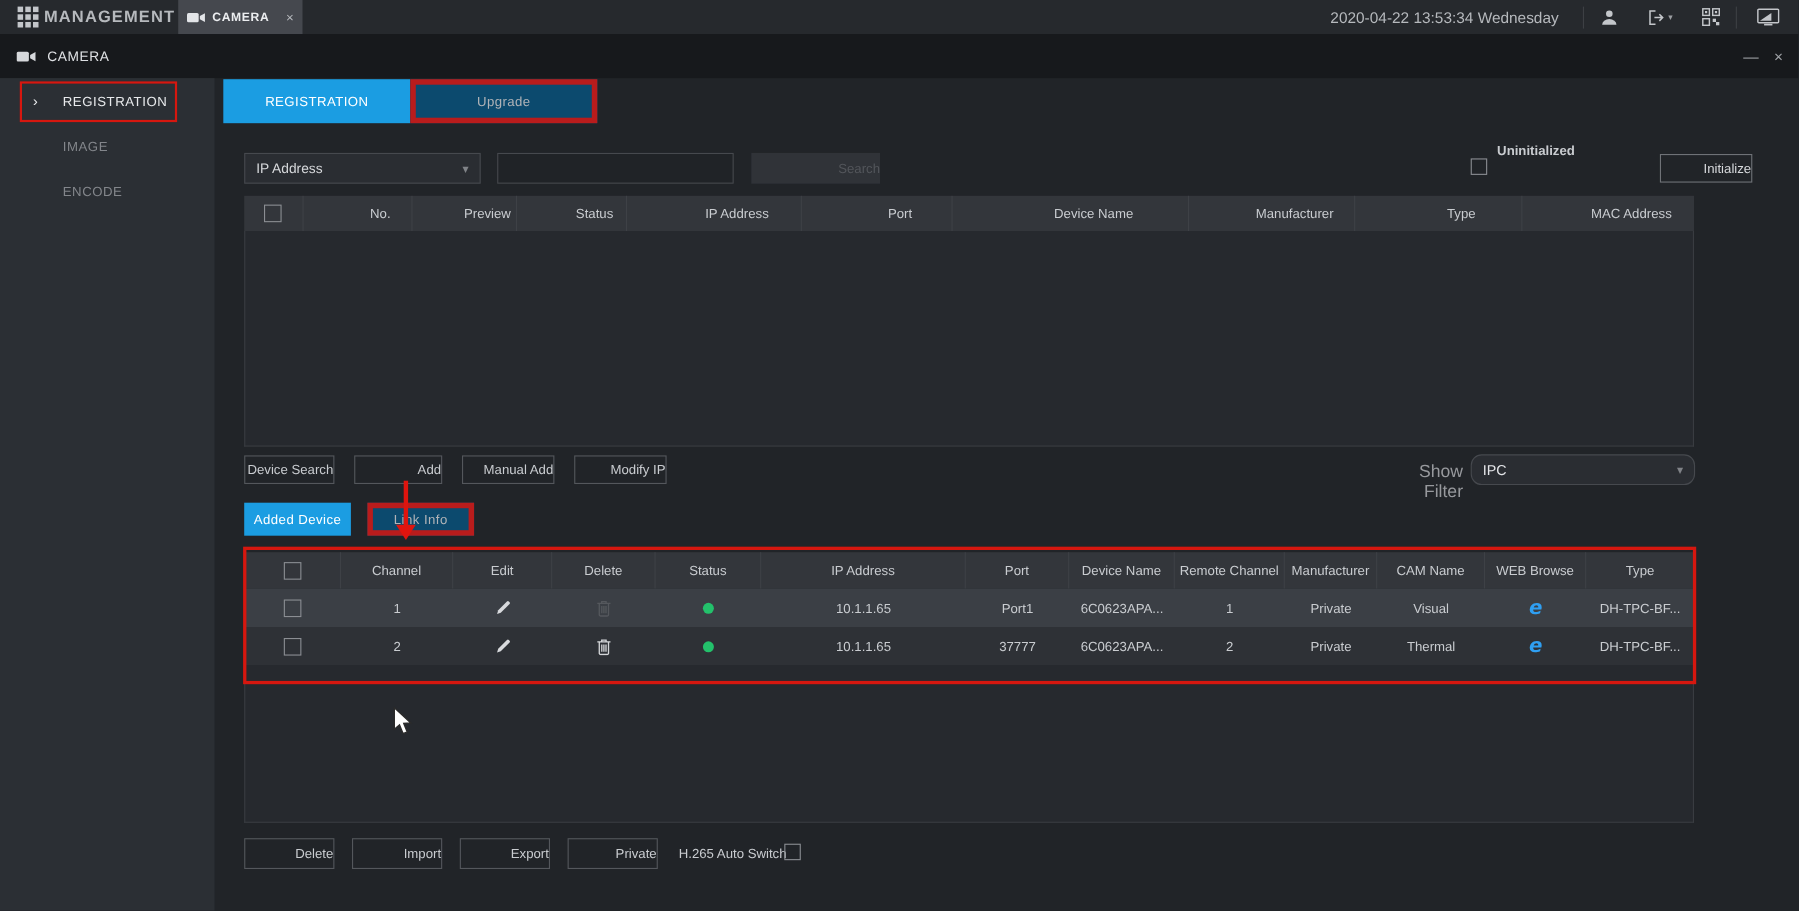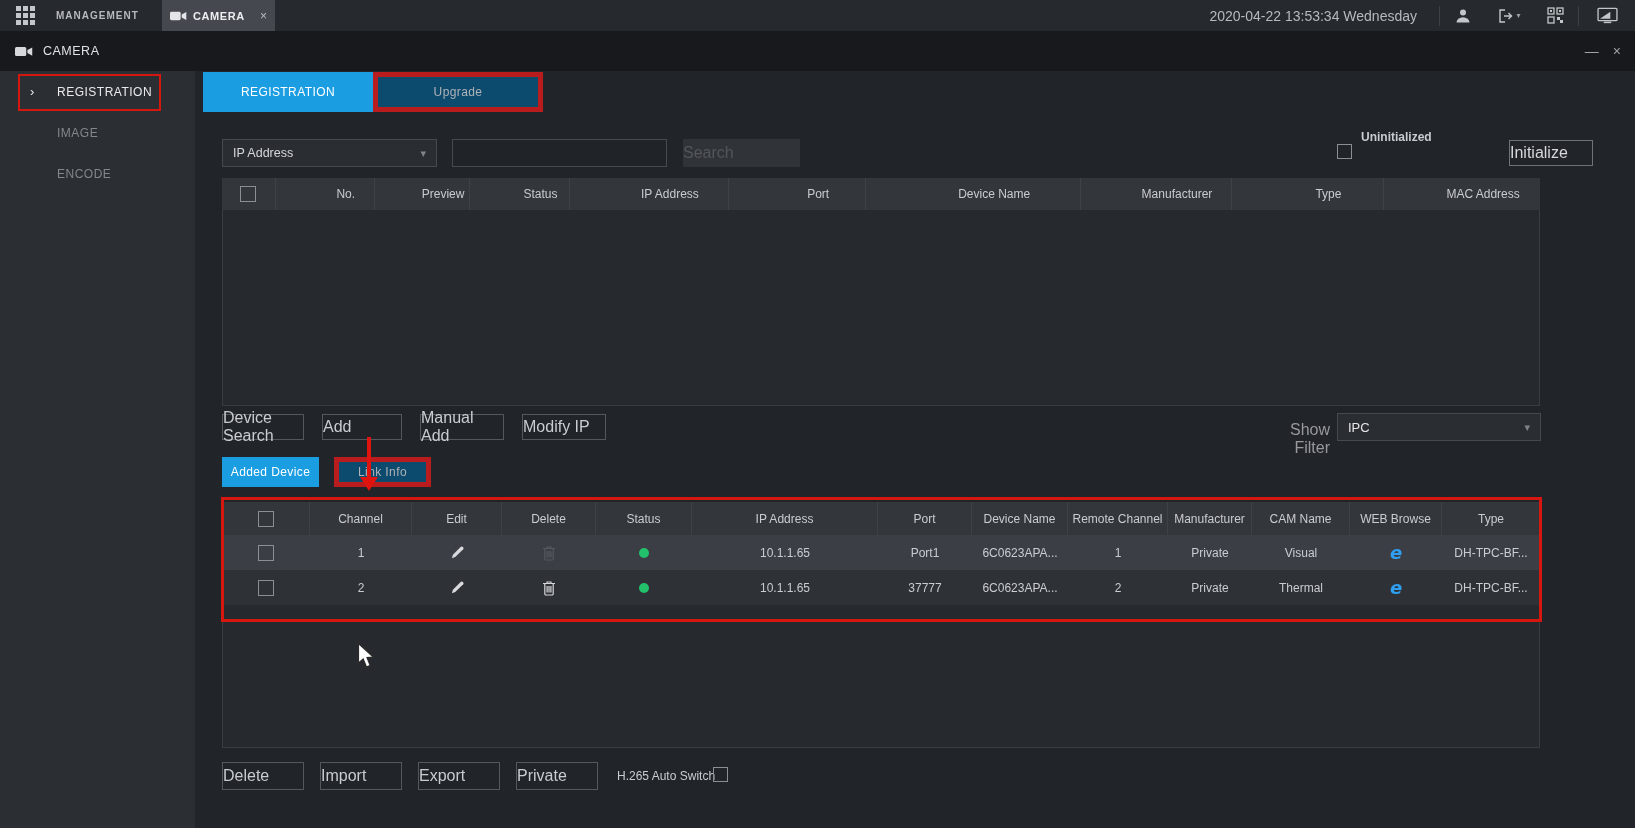--- a/index.html
+++ b/index.html
@@ -4,21 +4,21 @@
 <style>
   * { margin:0; padding:0; box-sizing:border-box; }
   html,body { width:1635px; height:828px; overflow:hidden; }
   body { font-family:"Liberation Sans", sans-serif; background:#212428; color:#c6c9cd; position:relative; }
   .abs { position:absolute; }
 
   
   .topbar { left:0; top:0; width:1635px; height:31px; background:#26292d; display:flex; align-items:center; }
   .grid-icon { margin-left:16px; width:20px; height:20px; display:grid; grid-template-columns:repeat(3,5px); grid-template-rows:repeat(3,5px); gap:2px; }
   .grid-icon i { background:#c3c6ca; }
-  .mgmt-label { margin-left:20px; font-size:10px; font-weight:bold; letter-spacing:1px; color:#b6b9bd; }
+  .mgmt-label { margin-left:4px; font-size:15px; font-weight:bold; letter-spacing:1px; color:#b6b9bd; }
   .cam-tab { position:absolute; left:162px; top:0; width:113px; height:31px; background:#45484e; display:flex; align-items:center; padding:0 8px; }
   .cam-tab .lbl { font-size:11px; font-weight:bold; letter-spacing:.6px; color:#eceef0; margin-left:6px; }
   .cam-tab .x { margin-left:auto; color:#b9bcc0; font-size:12px; line-height:1; }
   .tb-right { position:absolute; right:0; top:0; height:31px; display:flex; align-items:center; }
   .datetime { font-size:14px; color:#b6b9bd; margin-right:22px; }
   .vsep { width:1px; height:20px; background:#3d4044; }
   .tb-ic { width:46px; display:flex; align-items:center; justify-content:center; color:#c3c6ca; }
   .tiny-car { font-size:8px; color:#9a9da1; margin-left:2px; }
 
   
@@ -35,21 +35,21 @@
 
   
   .tab { height:40px; display:flex; align-items:center; justify-content:center; font-size:12px; letter-spacing:.4px; cursor:pointer; }
   .tab.blue { background:#1b9de2; color:#fff; }
   .tab.gray { background:#0c4a6e; border:5px solid #b91c1c; color:#b0b3b7; }
 
   
   .select { border:1px solid #46494e; background:#2a2d32; display:flex; align-items:center; padding:0 10px; font-size:12.5px; color:#d6d8db; }
   .select .car { margin-left:auto; color:#808388; font-size:11px; }
   .input { border:1px solid #46494e; background:#202327; }
-  .btn { border:1px solid #54575c; background:transparent; color:#c9ccd0; font-size:16px; display:flex; align-items:center; justify-content:flex-start; cursor:pointer; }
+  .btn { border:1px solid #54575c; background:transparent; color:#c9ccd0; font-size:12px; display:flex; align-items:center; justify-content:flex-end; cursor:pointer; }
   .btn.disabled { background:#303338; border:none; color:#53565b; }
   .btn.init { border-color:#6f7277; color:#d6d8db; }
   .cb { width:16px; height:16px; border:1px solid #8b8e93; background:transparent; display:inline-block; }
   .cb.sm { width:15px; height:15px; }
   .lab { font-size:12px; color:#c9ccd0; }
 
   
   .thead { background:#33363b; display:flex; }
   .thead .cell { border-right:1px solid #3e4146; }
   .thead .cell:last-child { border-right:none; }
@@ -212,21 +212,21 @@
     <span>Add</span>
   </div>
 <div class="abs btn" style="left:420px; top:414px; width:84px; height:26px;">
     <span>Manual Add</span>
   </div>
 <div class="abs btn" style="left:522px; top:414px; width:84px; height:26px;">
     <span>Modify IP</span>
   </div>
 
 <span class="abs show-filter-label" style="left:1255px; top:421px; width:75px; text-align:right;">Show Filter</span>
-<div class="abs select" style="left:1337px; top:413px; width:204px; height:28px; font-size:13px; color:#e3e5e8;">
+<div class="abs select" style="left:1337px; top:413px; width:204px; height:28px; font-size:13px; color:#e3e5e8;border-radius:10px;">
   <span>IPC</span>
   <span class="car">▾</span>
 </div>
 
 <div class="abs tab blue" style="left:222px; top:457px; width:97px; height:30px;">
   <span>Added Device</span>
 </div>
 <div class="abs tab gray" style="left:334px; top:457px; width:97px; height:30px;">
   <span>Link Info</span>
 </div>

